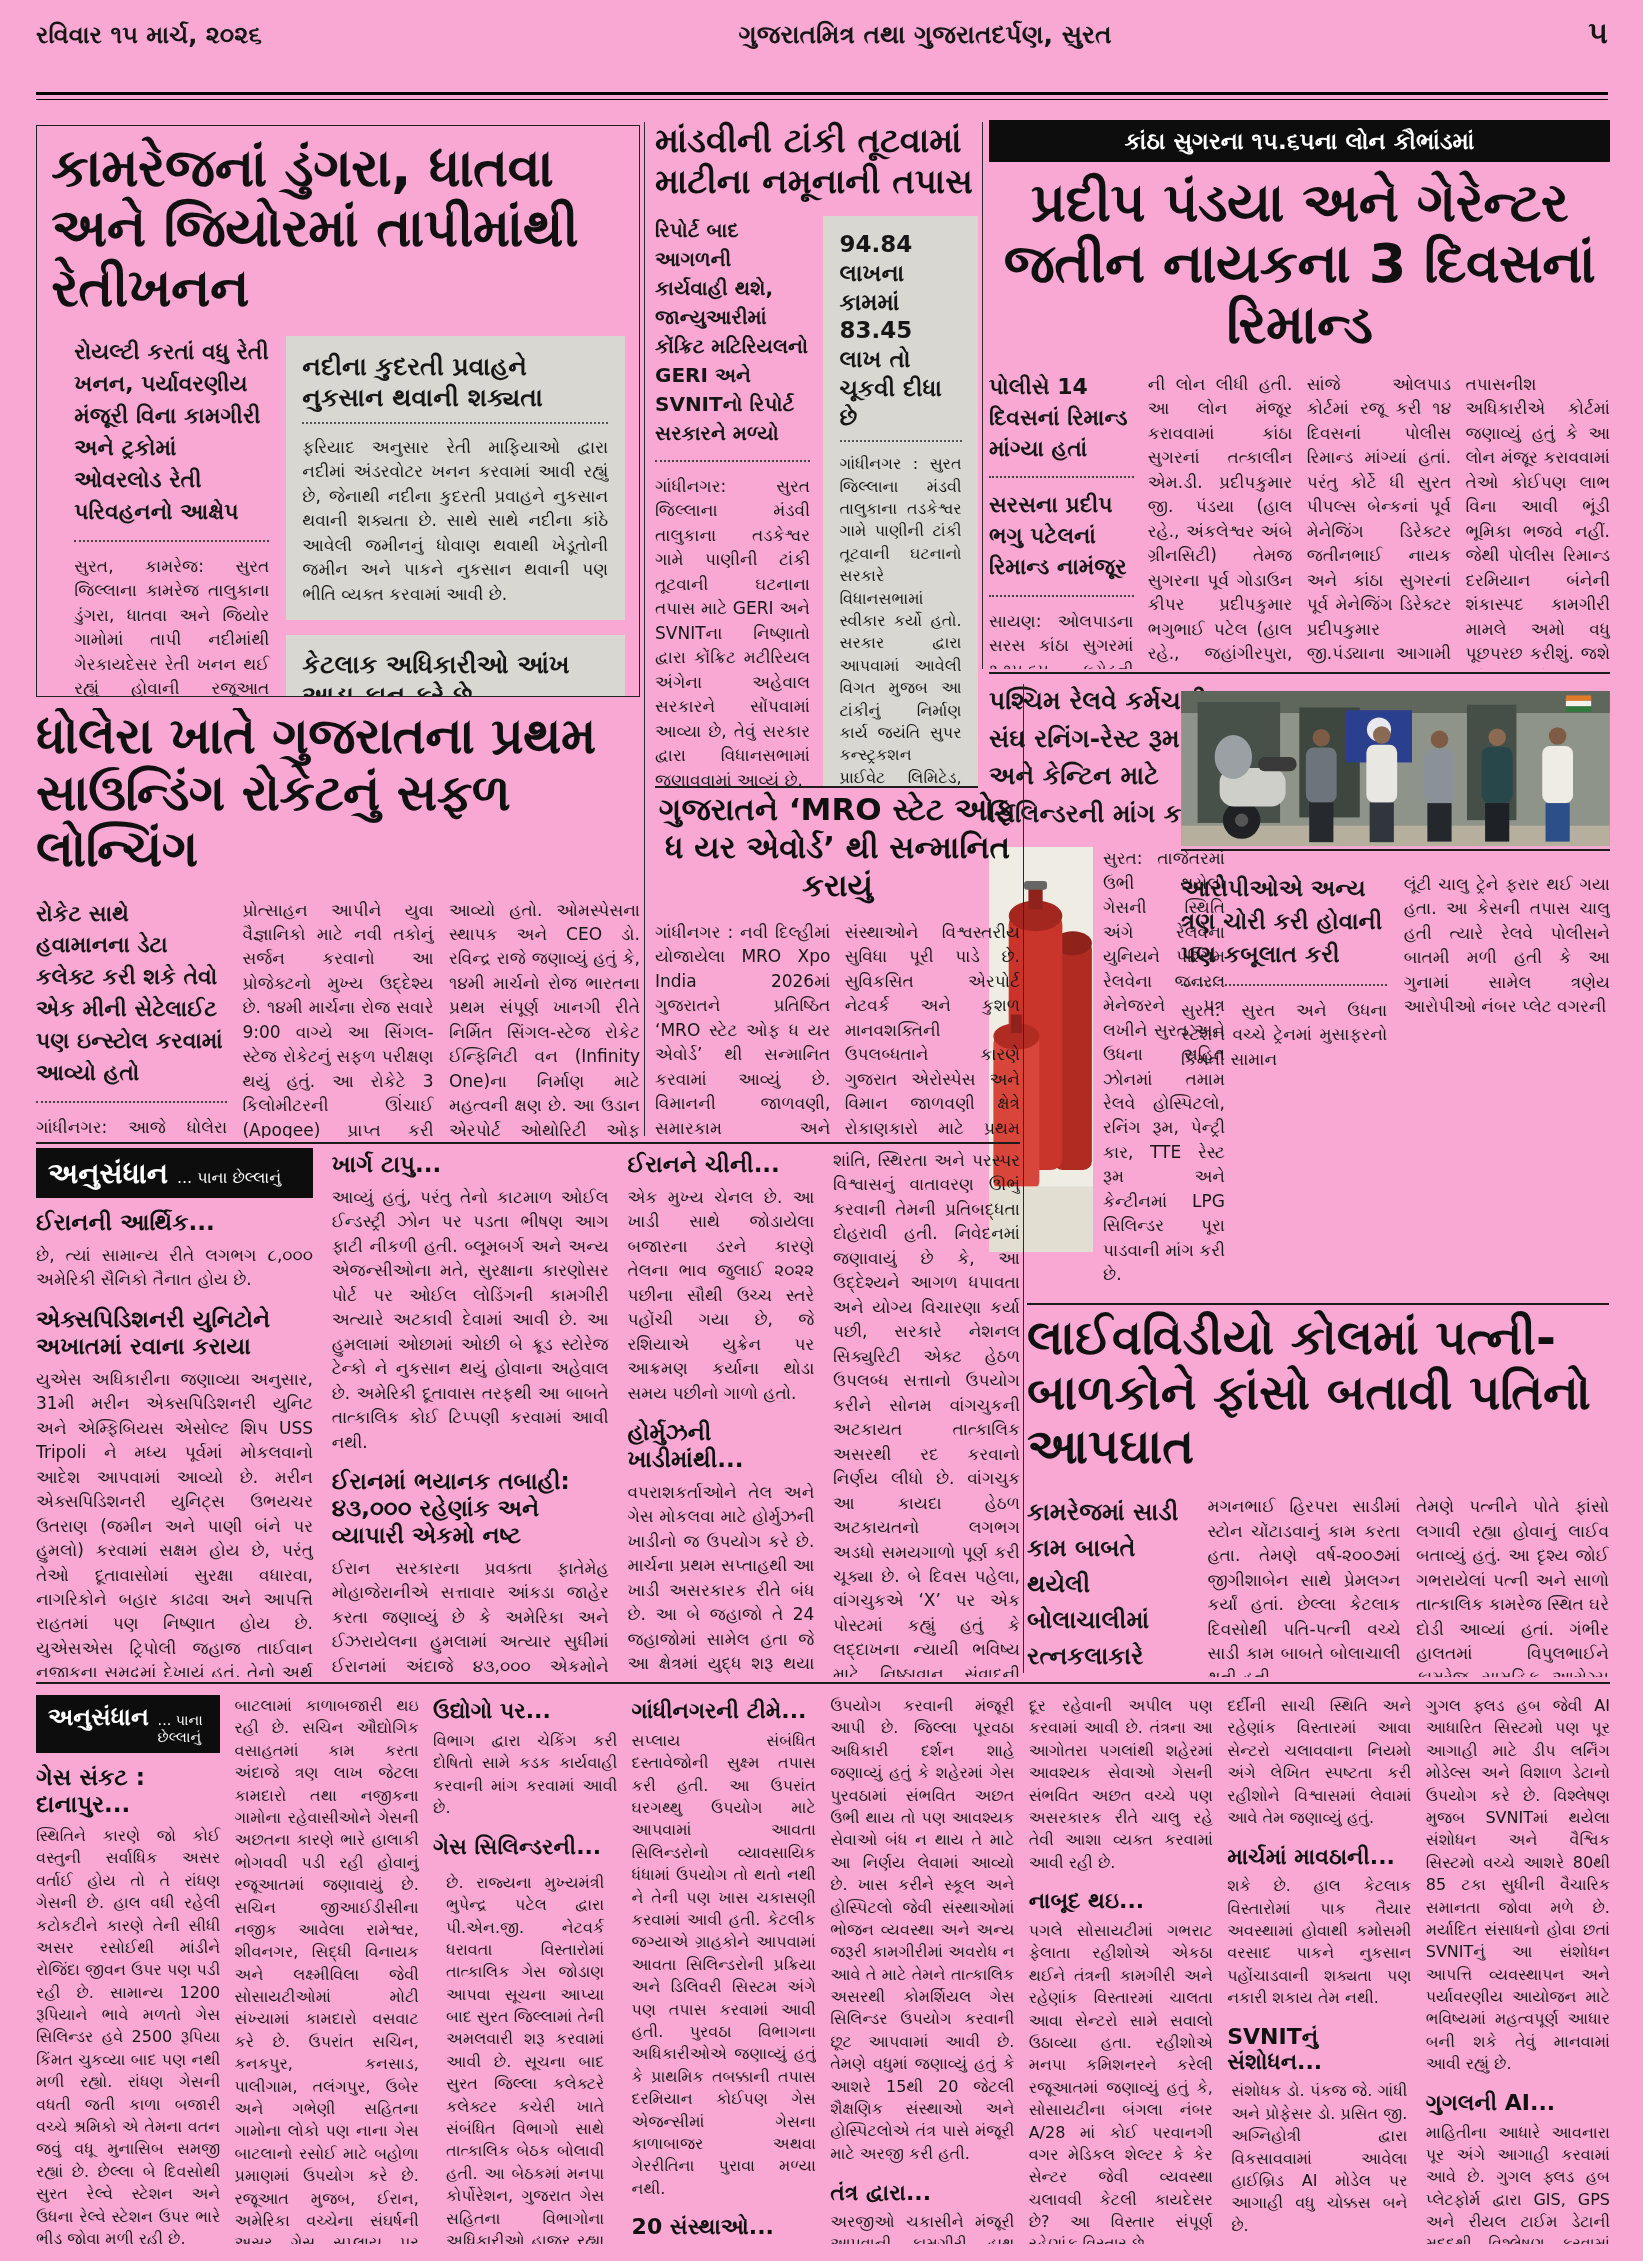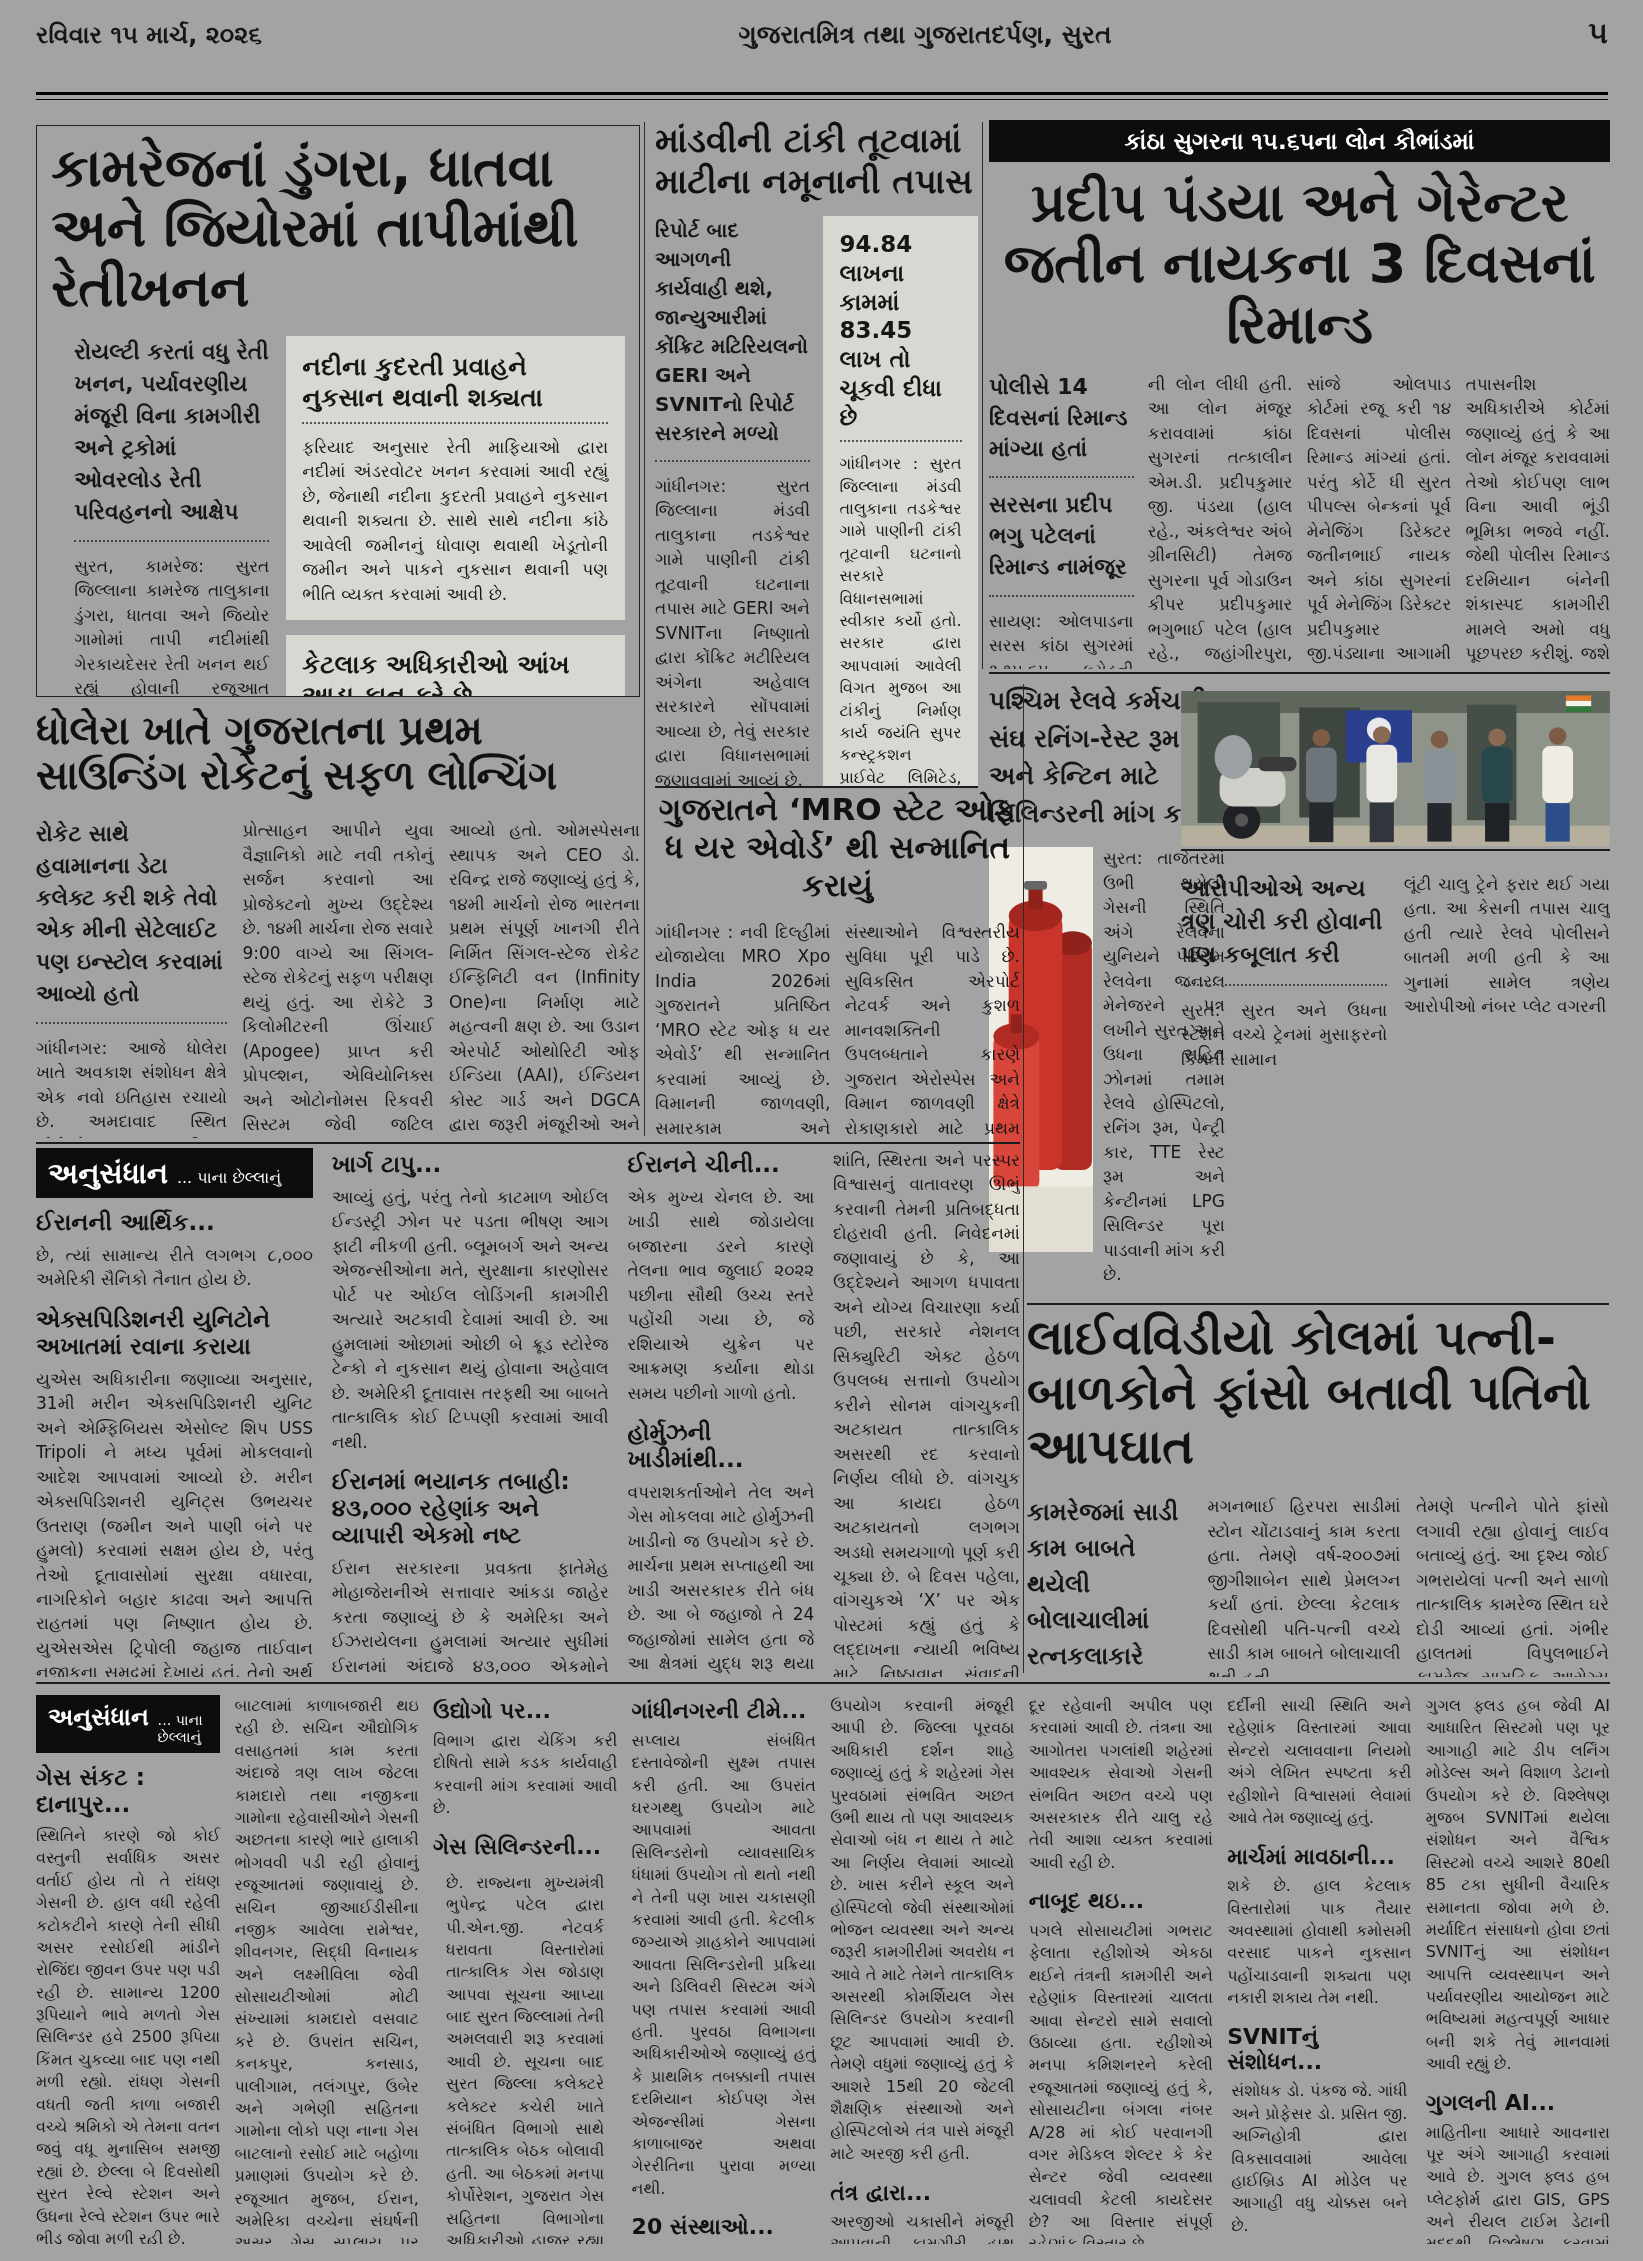--- a/index.html
+++ b/index.html
@@ -1,16 +1,16 @@
 <!DOCTYPE html>
 <html style="font-size:8.8px"><head>
 <meta charset="utf-8">
 <style>
   html,body{margin:0;padding:0;background:#777;}
-  .page{position:relative;width:1644px;height:2261px;background:#a3a3a3;color:#161616;
+  .page{position:relative;width:1644px;height:2261px;background:#f9a8d4;color:#161616;
         font-family:"DejaVu Sans","Liberation Sans",sans-serif;overflow:hidden;}
   .abs{position:absolute;}
   .j{text-align:justify;text-justify:inter-word;}
   .body{font-size:17px;line-height:1.44;}
   .small{font-size:16px;line-height:1.4;}
   h1,h2,h3{margin:0;font-weight:700;color:#111;}
   .hl-xl{font-size:53px;line-height:1.13;letter-spacing:-0.5px;}
   .hl-l{font-size:48px;line-height:1.14;}
   .hl-m{font-size:34px;line-height:1.2;}
   .hl-e{font-size:31px;line-height:1.22;text-align:center;}
@@ -180,21 +180,21 @@
         <div class="kicker dotb" style="font-size:23px;">આરોપીઓએ અન્ય ત્રણ ચોરી કરી હોવાની પણ કબૂલાત કરી</div>
         <p class="body j" style="margin:0;">સુરત: સુરત અને ઉધના સ્ટેશન વચ્ચે ટ્રેનમાં મુસાફરનો કિંમતી સામાન</p>
       </div>
       <div class="col">
           <p class="body j" style="margin:0;">લૂંટી ચાલુ ટ્રેને ફરાર થઈ ગયા હતા. આ કેસની તપાસ ચાલુ હતી ત્યારે રેલવે પોલીસને બાતમી મળી હતી કે આ ગુનામાં સામેલ ત્રણેય આરોપીઓ નંબર પ્લેટ વગરની</p>
         </div>
     </div>
   </section>
 
   <section class="abs" style="left:36px;top:708px;width:604px;height:430px;">
-    <h1 class="hl-xl" style="font-size:40px;">ધોલેરા ખાતે ગુજરાતના પ્રથમ સાઉન્ડિંગ રોકેટનું સફળ લોન્ચિંગ</h1>
+    <h1 class="hl-xl" style="font-size:50px;">ધોલેરા ખાતે ગુજરાતના પ્રથમ સાઉન્ડિંગ રોકેટનું સફળ લોન્ચિંગ</h1>
     <div class="row" style="margin-top:20px;gap:15.4px;">
       <div class="col">
         <div class="kicker dotb">રોકેટ સાથે હવામાનના ડેટા કલેક્ટ કરી શકે તેવો એક મીની સેટેલાઈટ પણ ઇન્સ્ટોલ કરવામાં આવ્યો હતો</div>
         <p class="body j" style="margin:0;">ગાંધીનગર: આજે ધોલેરા ખાતે અવકાશ સંશોધન ક્ષેત્રે એક નવો ઇતિહાસ રચાયો છે. અમદાવાદ સ્થિત એરોસ્પેસ સ્ટાર્ટઅપ ઓમસ્પેસ રોકેટ એન્ડ એક્સપ્લોરેશન પ્રાઈવેટ લિમિટેડ (OSRE) દ્વારા રાજ્યના પ્રથમ સાઉન્ડિંગ રોકેટનું સફળતાપૂર્વક લોન્ચિંગ કરવામાં આવ્યું હતું.</p>
       </div>
       <div class="col">
           <p class="body j" style="margin:0;">પ્રોત્સાહન આપીને યુવા વૈજ્ઞાનિકો માટે નવી તકોનું સર્જન કરવાનો આ પ્રોજેક્ટનો મુખ્ય ઉદ્દેશ્ય છે. ૧૪મી માર્ચના રોજ સવારે 9:00 વાગ્યે આ સિંગલ-સ્ટેજ રોકેટનું સફળ પરીક્ષણ થયું હતું. આ રોકેટે 3 કિલોમીટરની ઊંચાઈ (Apogee) પ્રાપ્ત કરી પ્રોપલ્શન, એવિયોનિક્સ અને ઓટોનોમસ રિકવરી સિસ્ટમ જેવી જટિલ ટેકનોલોજીનું સફળ પરીક્ષણ કર્યું હતું. આ રોકેટ સાથે હવામાનના ડેટા કલેક્ટ કરી શકે તેવો એક મીની સેટેલાઈટ પણ ઇન્સ્ટોલ કરાયો હતો.</p>
         </div>
       <div class="col">
           <p class="body j" style="margin:0;">આવ્યો હતો. ઓમસ્પેસના સ્થાપક અને CEO ડો. રવિન્દ્ર રાજે જણાવ્યું હતું કે, ૧૪મી માર્ચનો રોજ ભારતના પ્રથમ સંપૂર્ણ ખાનગી રીતે નિર્મિત સિંગલ-સ્ટેજ રોકેટ ઈન્ફિનિટી વન (Infinity One)ના નિર્માણ માટે મહત્વની ક્ષણ છે. આ ઉડાન એરપોર્ટ ઓથોરિટી ઓફ ઈન્ડિયા (AAI), ઈન્ડિયન કોસ્ટ ગાર્ડ અને DGCA દ્વારા જરૂરી મંજૂરીઓ અને ટેકનિકલ સહાયતા સાથે IN-SPACe અને ઈસરો (ISRO)ની અધિકૃતતા હેઠળ થઈ હતી.</p>

